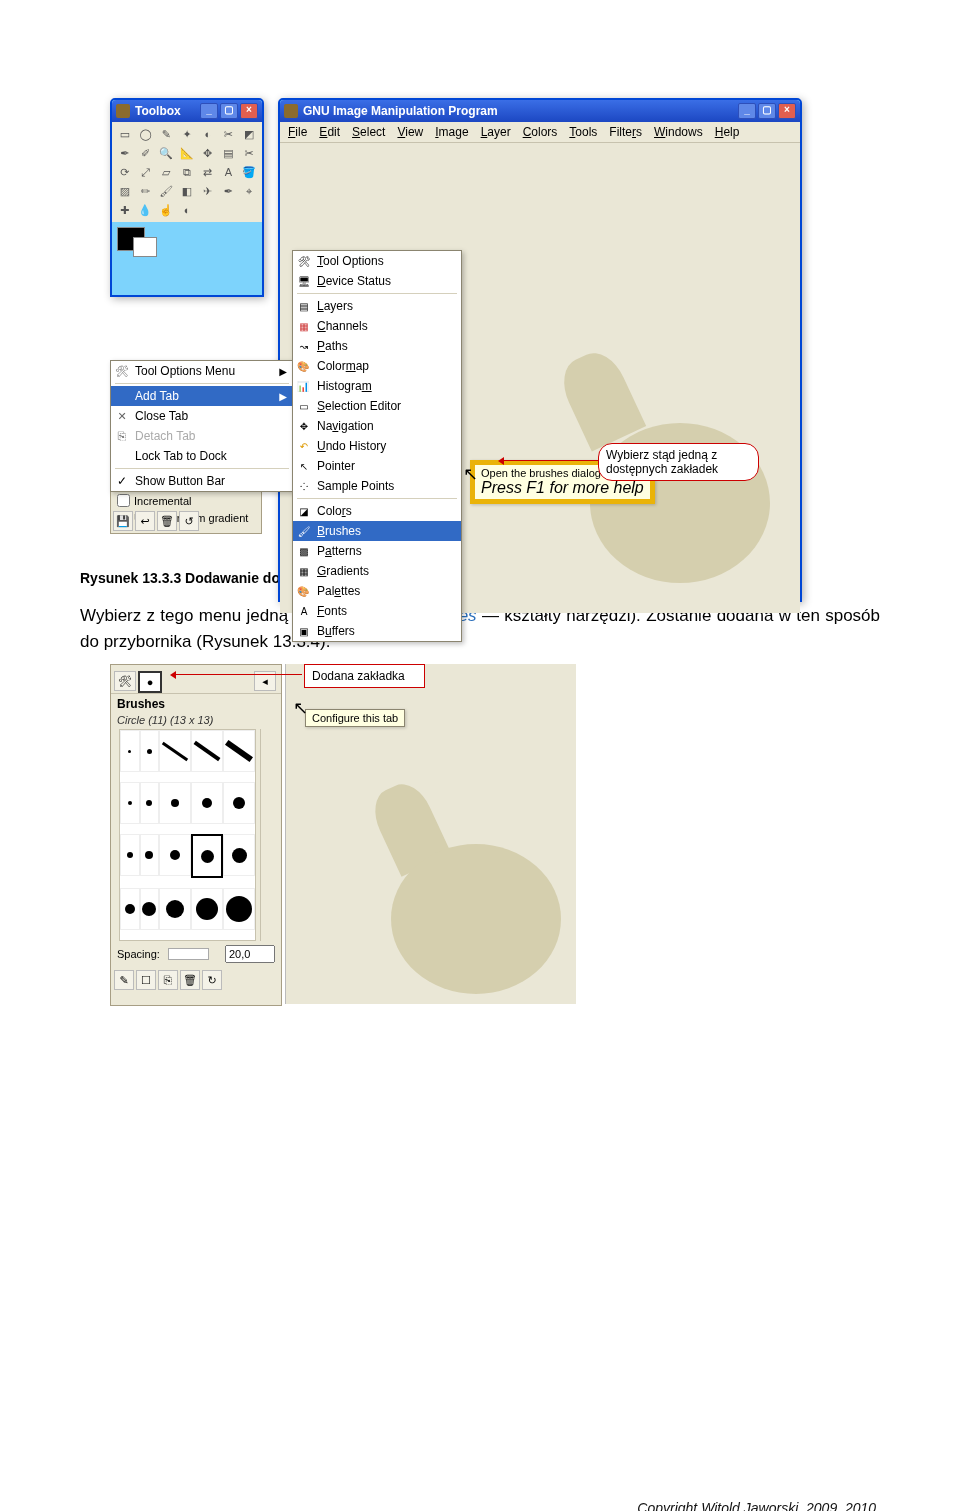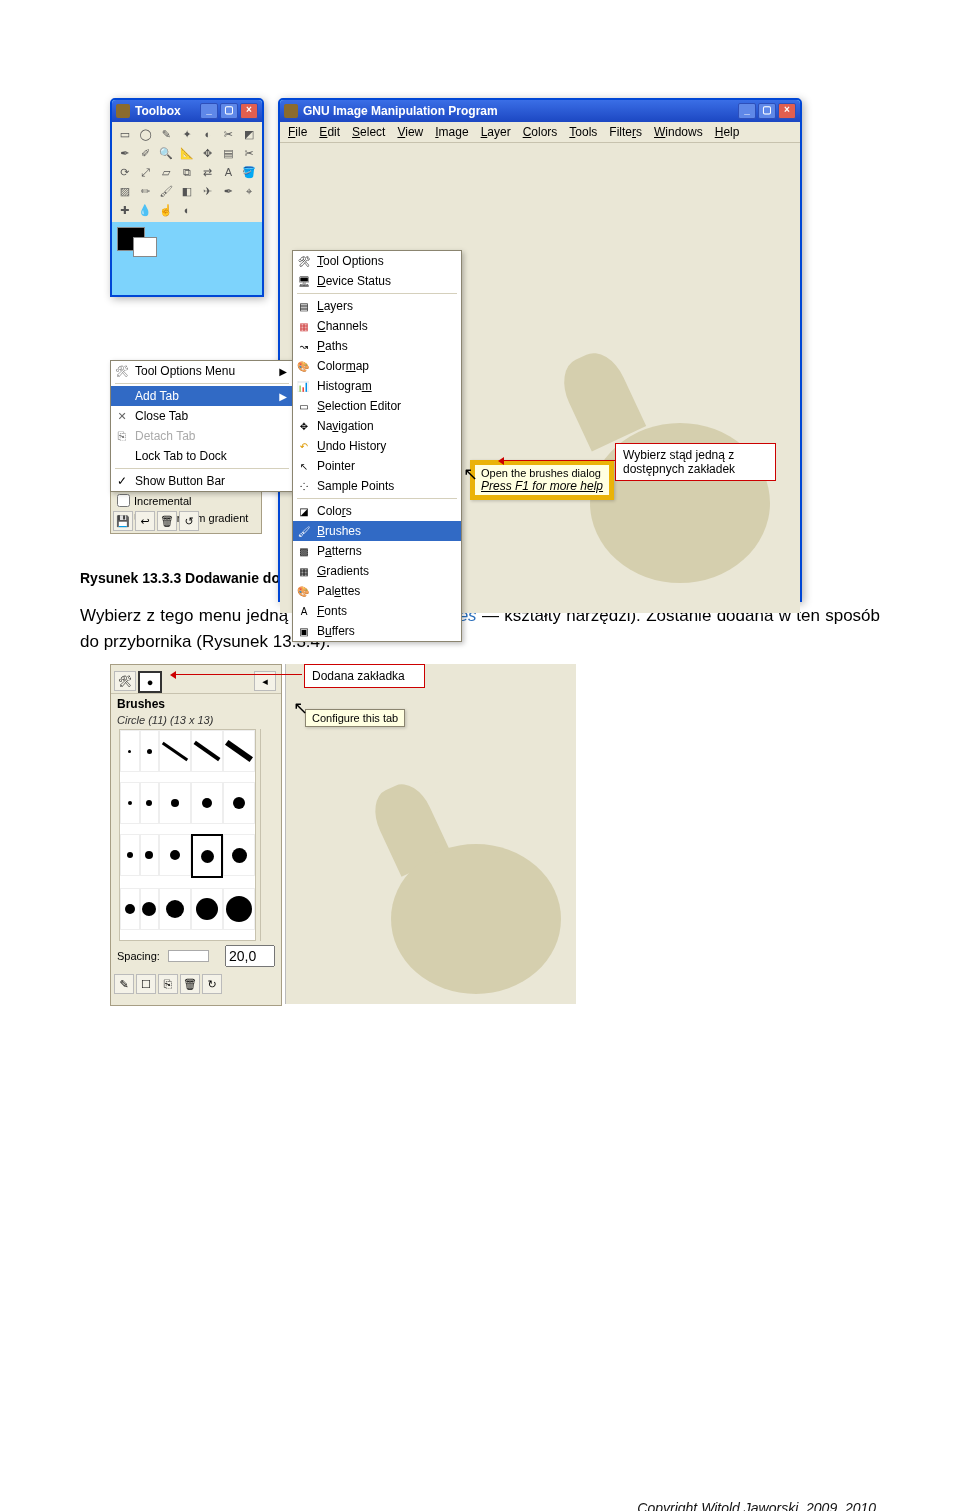--- a/index.html
+++ b/index.html
@@ -125,27 +125,27 @@
   .sub-item .ii{position:absolute;left:4px;width:14px;height:14px;display:flex;align-items:center;justify-content:center;font-size:10px;}
   .sub-item.hl{background:#316ac5;color:#fff;}
   .sub-item u{text-decoration:underline;}
   .cursor{position:absolute;left:353px;top:413px;z-index:10;font-size:18px;color:#000;}
 
   .tooltip{
     position:absolute; left:360px; top:410px; background:#ffffe1;
     border:5px solid #eab308; padding:2px 6px; font-size:11px; z-index:8;
     box-shadow:1px 1px 3px rgba(0,0,0,0.2);
   }
-  .tooltip .hint{font-style:italic;font-size:12px;text-decoration:underline;}
+  .tooltip .hint{font-style:italic;font-size:16px;}
 
   .callout{
     position:absolute; border:1px solid #c00; background:#fff;
     font-size:12px; padding:4px 7px; z-index:9;
   }
-  .callout1{ left:505px; top:393px; width:145px; }
+  .callout1{ left:488px; top:393px; width:145px;border-radius:14px; }
   .callout-line1{
     position:absolute; left:390px; top:410px; width:115px; height:1px;
     background:#c00; z-index:8;
   }
   .callout-line1::before{
     content:""; position:absolute; left:-6px; top:-3px;
     border:4px solid transparent; border-right:6px solid #c00;
   }
 
   
@@ -159,21 +159,21 @@
   .dock .top-tabs{padding-top:6px;}
   .brushes-title{font-weight:bold;padding:3px 6px;font-size:12px;}
   .brushes-sub{font-style:italic;font-size:11px;padding:0 6px 3px 6px;color:#333;}
   .brush-grid{display:grid;grid-template-columns:repeat(5,1fr);gap:0;border:1px solid #c7c2ae;margin:0 4px;height:210px;background:#fff;position:relative;}
   .bcell{border:1px solid #eee;height:40px;display:flex;align-items:center;justify-content:center;}
   .bcell.sel{border:2px solid #000;}
   .dot{border-radius:50%;background:#000;}
   .line{width:30px;height:3px;background:#000;transform:rotate(35deg);}
   .scrollbar{width:16px;background:#ece9d8;border-left:1px solid #c7c2ae;}
   .spacing-row{display:flex;align-items:center;gap:8px;padding:4px 6px;font-size:11px;}
-  .spacing-row input{font-size:14px;width:42px;margin-left:8px;}
+  .spacing-row input{font-size:11px;width:42px;margin-left:8px;}
   .bottom-icons2{display:flex;gap:2px;padding:3px;}
   .bottom-icons2 .bi{width:18px;height:18px;border:1px solid #bbb;background:#f4f2e8;display:flex;align-items:center;justify-content:center;font-size:11px;}
   
   .gnu2{position:absolute;left:175px;top:0;width:290px;height:340px;background:#eae7d6;border-left:1px solid #bbb;}
   .wilber2{position:absolute;right:10px;bottom:10px;width:200px;height:230px;}
   .wilber2 .h{width:170px;height:150px;background:#d5cfae;border-radius:50%;position:absolute;right:5px;bottom:0;}
   .wilber2 .e{width:55px;height:85px;background:#d5cfae;position:absolute;right:130px;bottom:125px;border-radius:40% 40% 0 0;transform:rotate(-25deg);}
 
   .tooltip2{
     position:absolute; left:195px; top:45px; background:#ffffe1;

